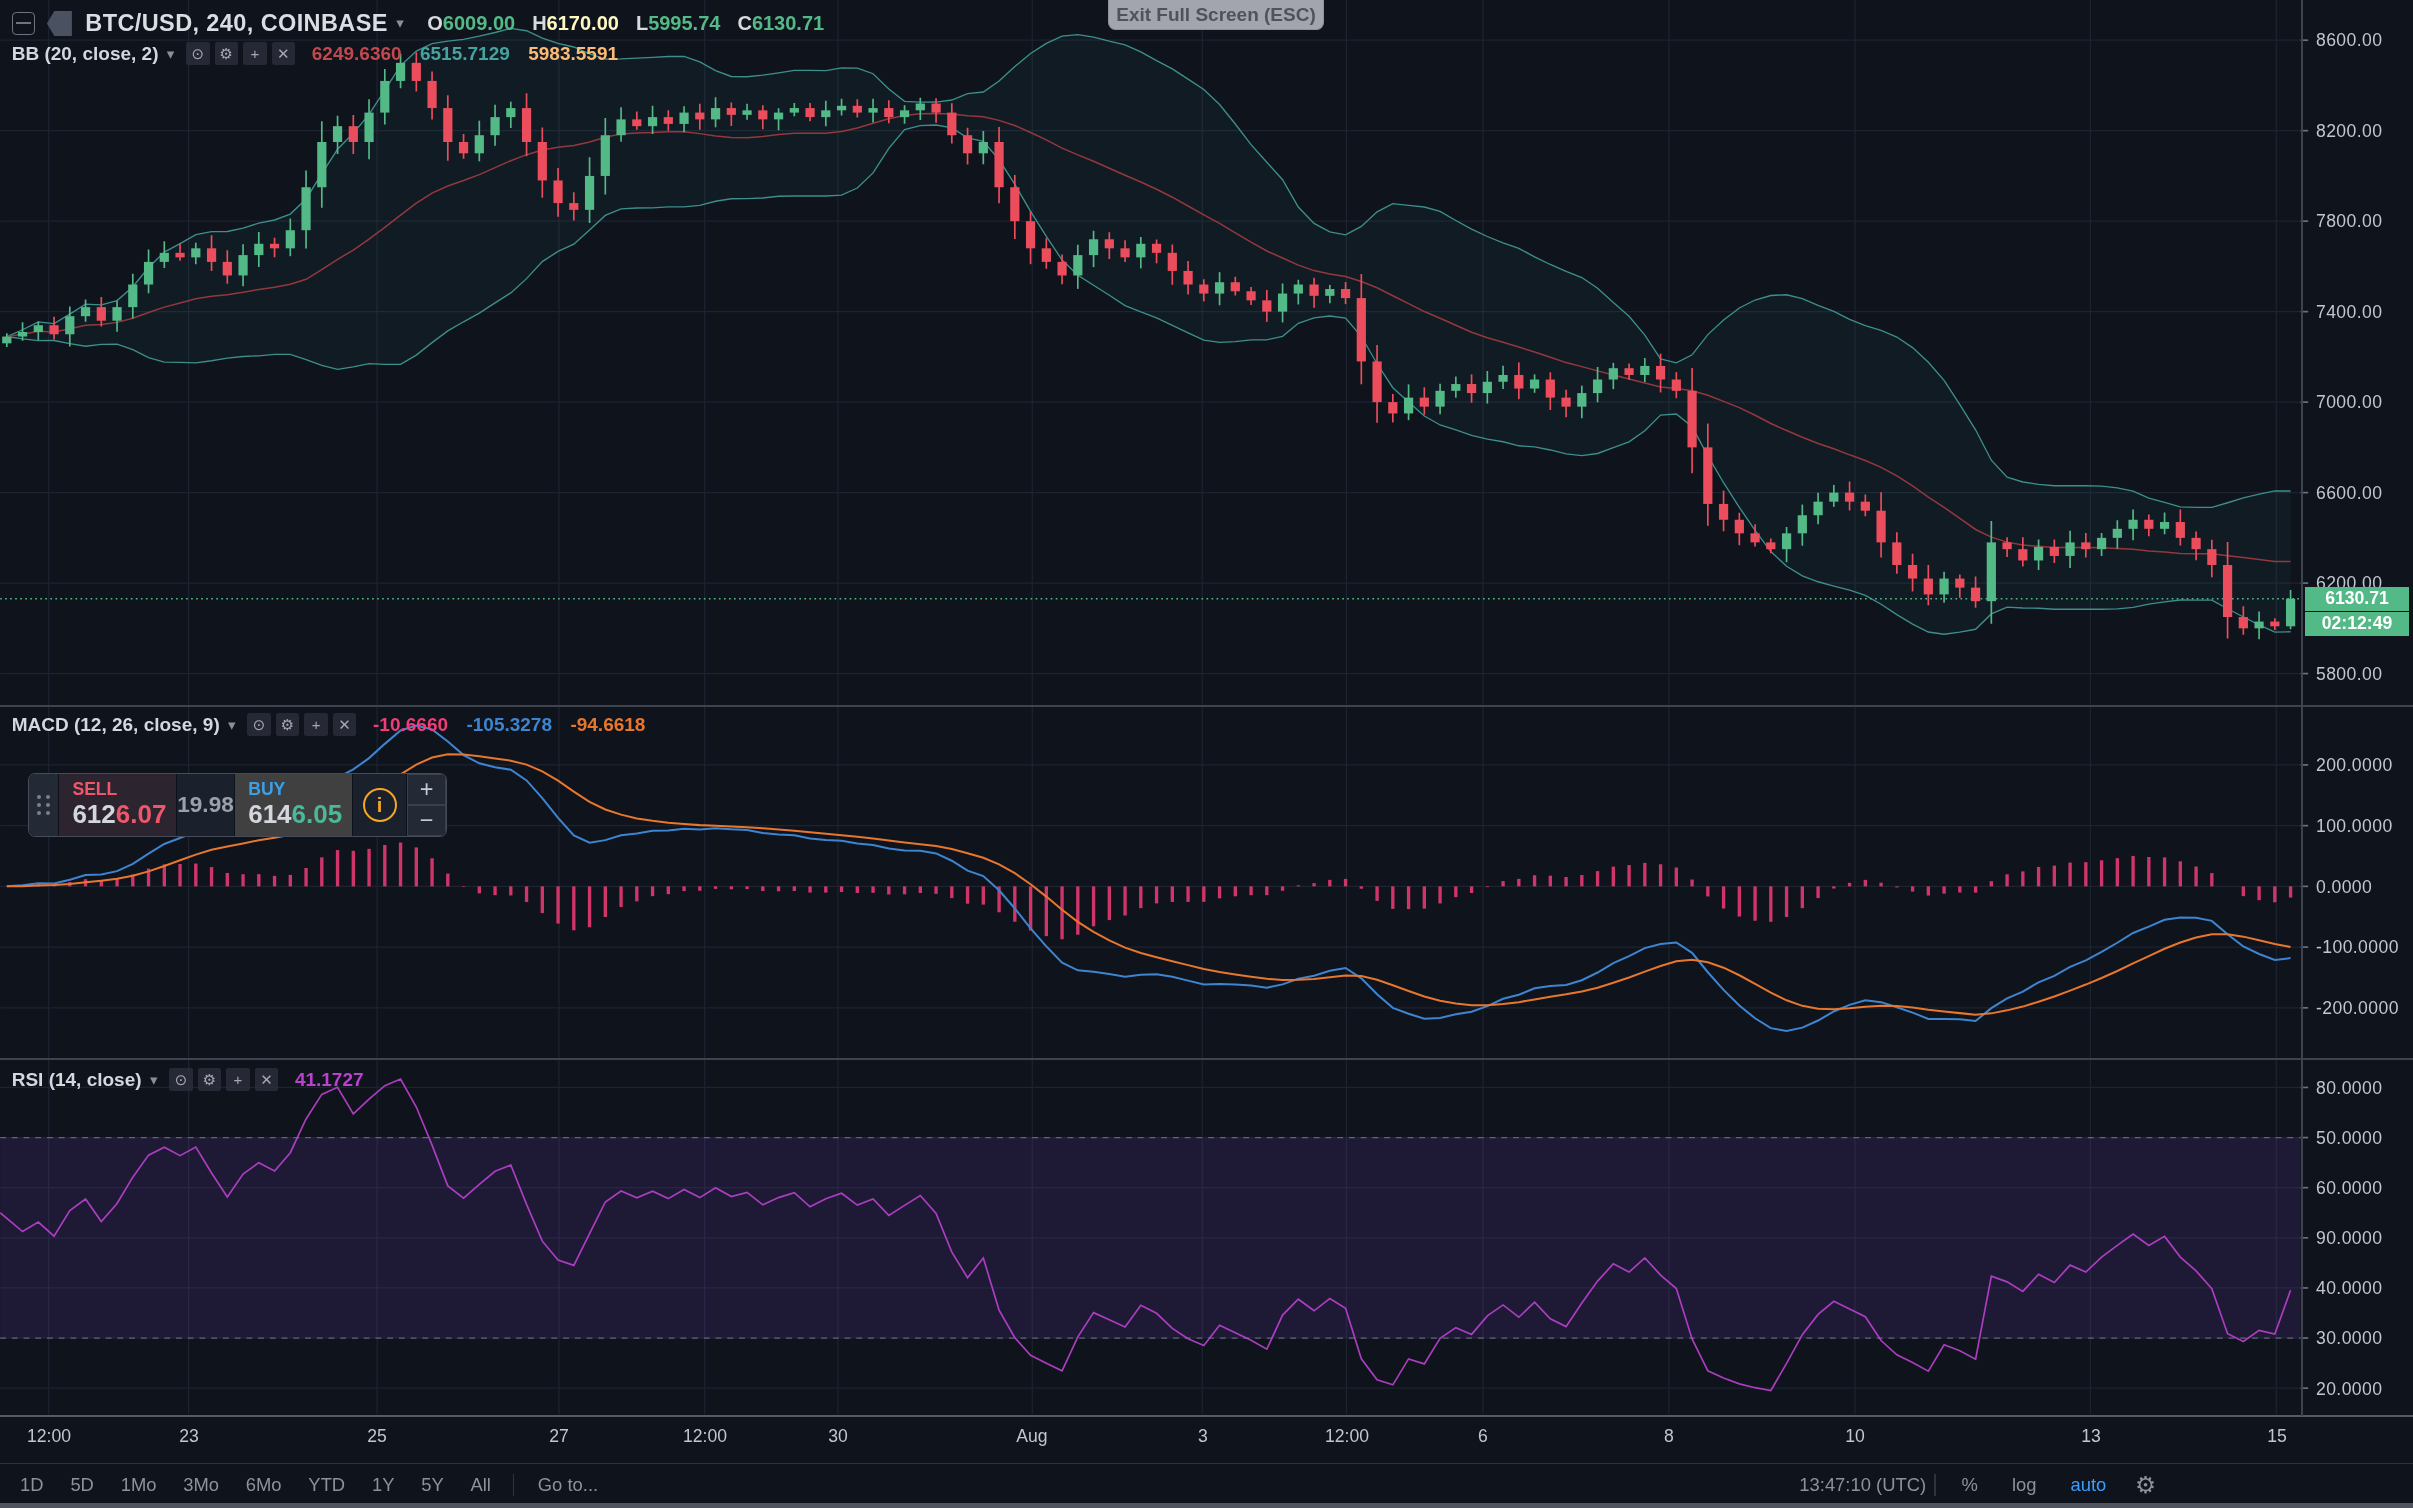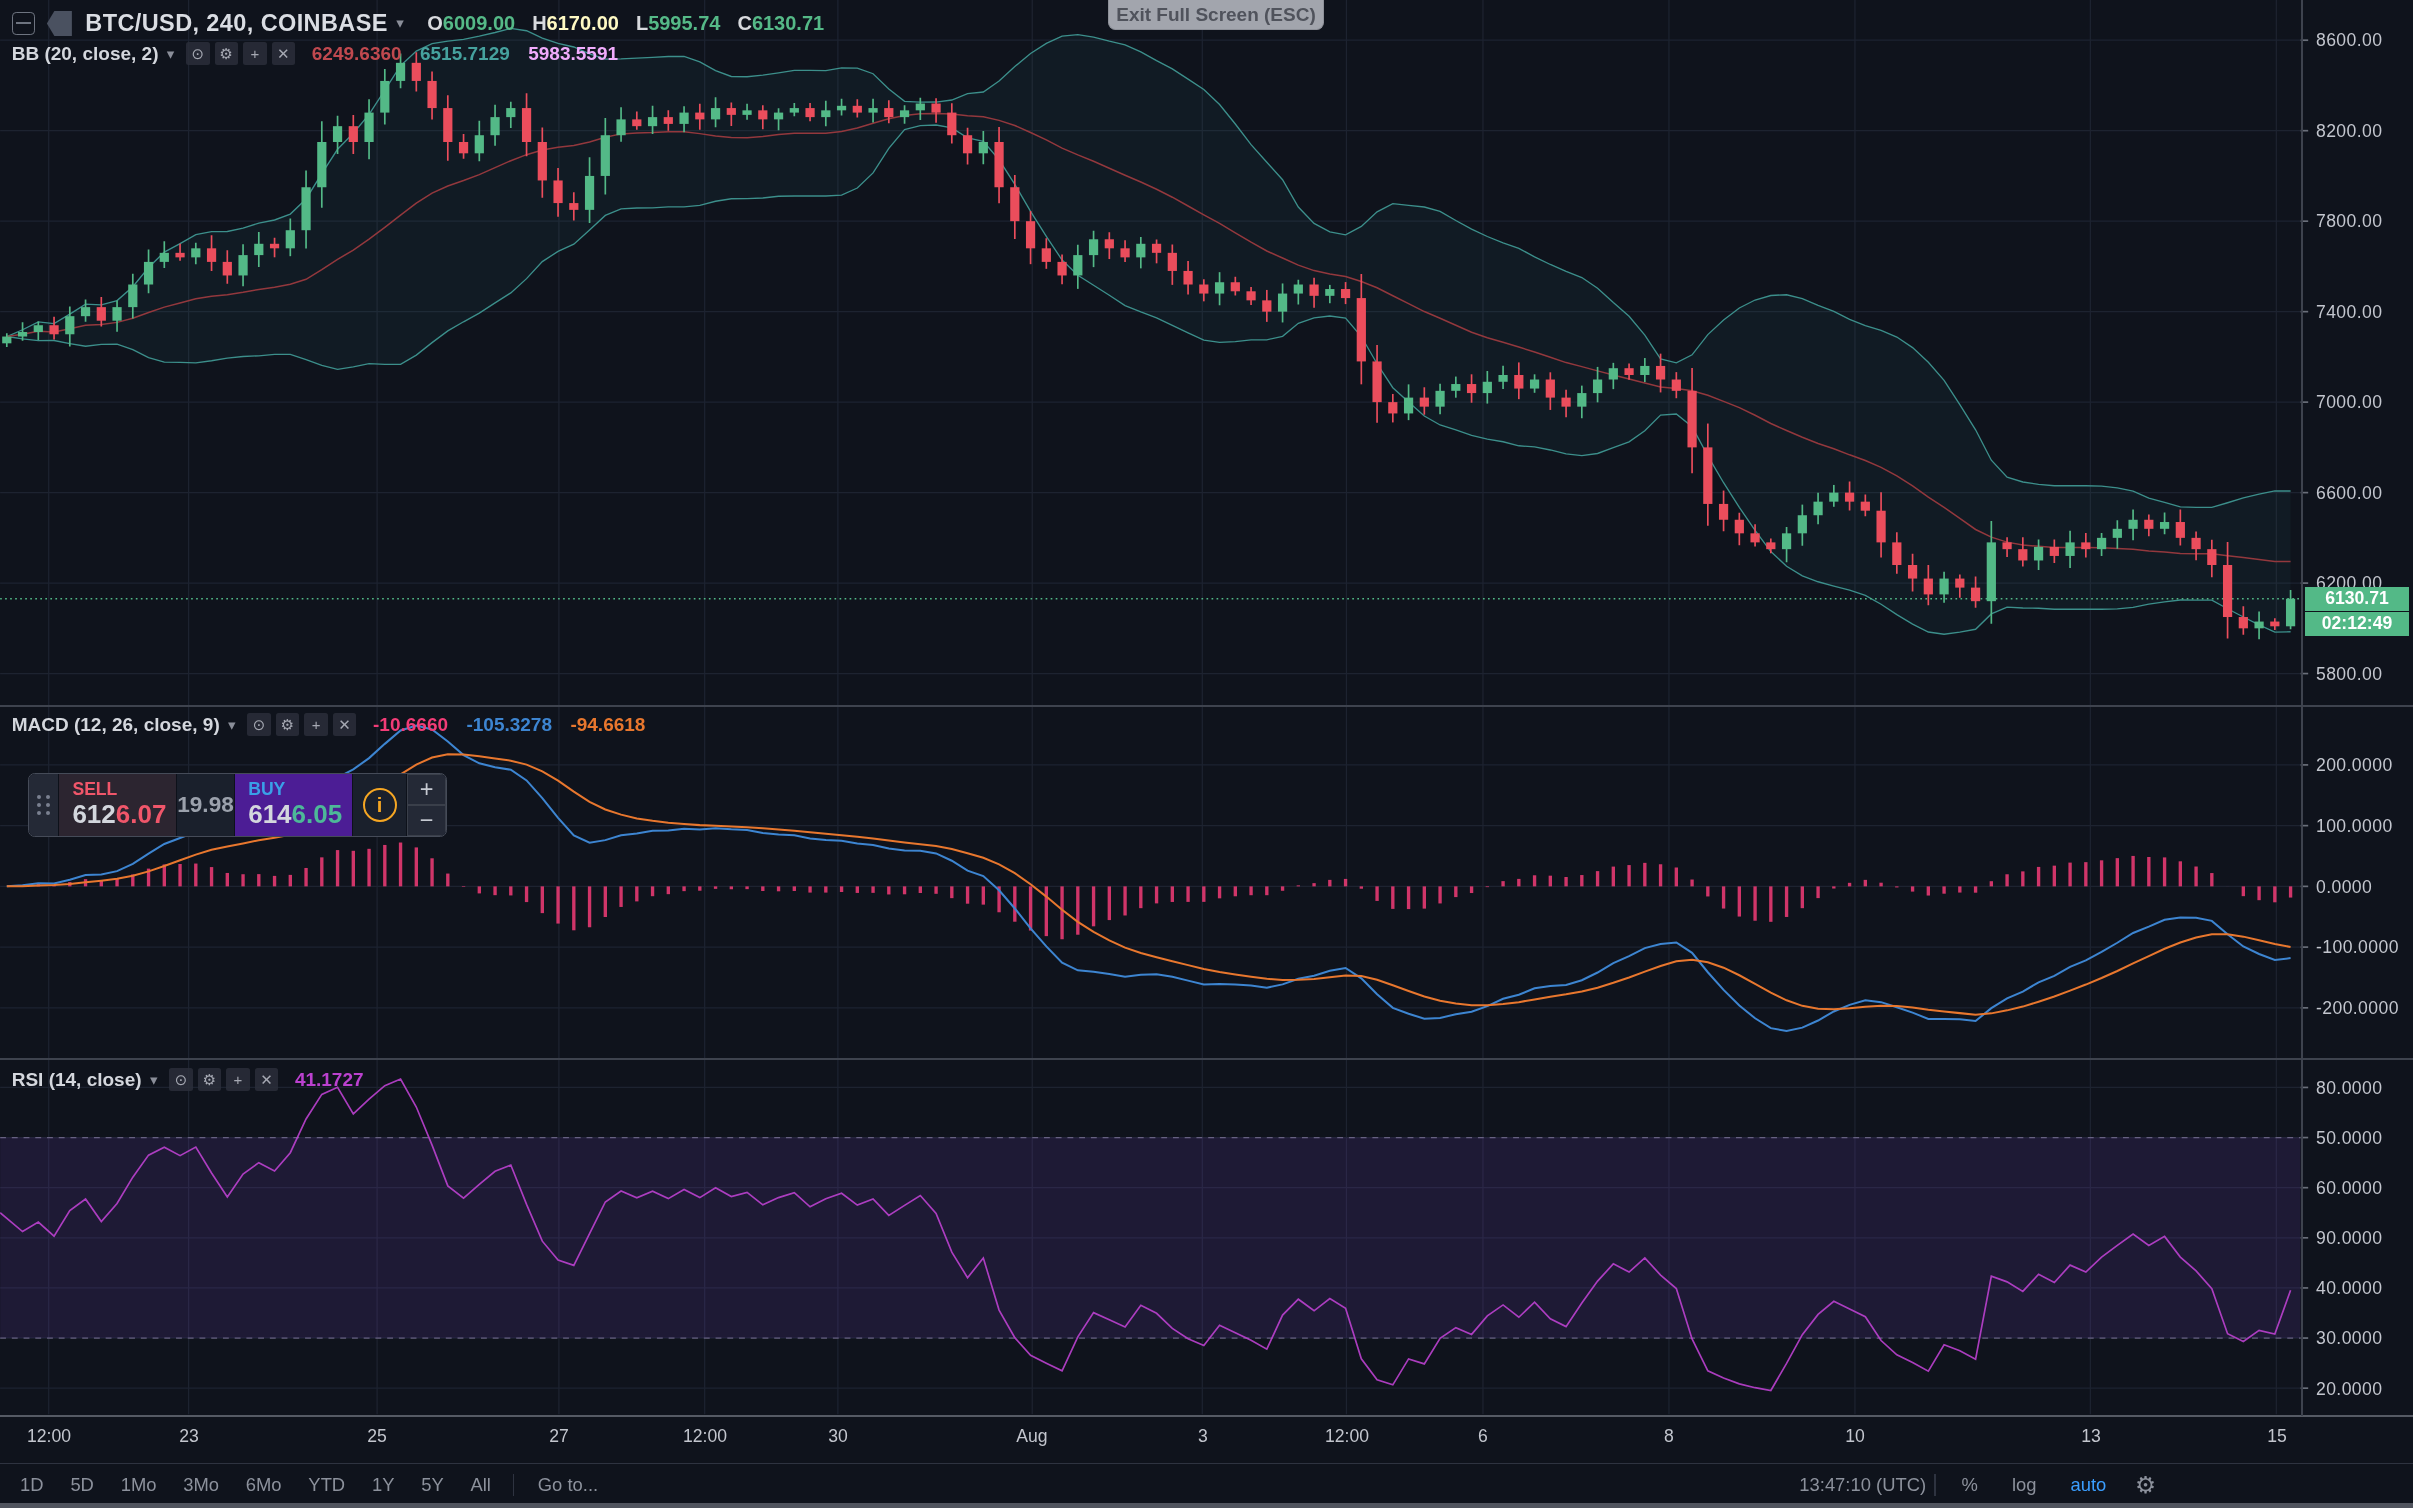--- a/index.html
+++ b/index.html
@@ -51,21 +51,21 @@
   #order-widget { position:absolute; left:28px; top:773px; width:419px; height:64px;
     display:flex; background:#0d111a; border:1.7px solid #454b58; border-radius:6.7px;
     overflow:hidden; z-index:30; }
   #order-widget .cell { border-right:1.7px solid #0d111a; }
   .drag-handle { width:30px; background:#242936; display:flex; align-items:center;
     justify-content:center; cursor:grab; }
   .dots { display:grid; grid-template-columns:4.2px 4.2px; grid-gap:4.2px 5px; }
   .dots i { width:4.2px; height:4.2px; border-radius:50%; background:#7a8090; }
   .ow-side { flex:1.55; padding:5px 0 0 13.4px; cursor:pointer; }
   .ow-sell { background:#2c2530; }
-  .ow-buy  { background:#4c1d95; }
+  .ow-buy  { background:#404040; }
   .ow-label { font-size:17.6px; font-weight:700; }
   .ow-price { font-size:26px; font-weight:700; color:#d3d6dd; line-height:28.5px; }
   .ow-spread { flex:.78; background:#1a202c; display:flex; align-items:center;
     justify-content:center; color:#9ba1ac; font-size:22.6px; font-weight:700; }
   .ow-info { width:54px; background:#1a202c; display:flex; align-items:center;
     justify-content:center; cursor:pointer; }
   .info-ring { width:34px; height:34px; border:2.5px solid #f5a623; border-radius:50%;
     color:#f5a623; font-size:20px; font-weight:700; text-align:center; line-height:30px; }
   .ow-pm { width:39px; display:flex; flex-direction:column; }
   .ow-pm div { flex:1; background:#242936; border:0.8px solid #3a3f4a; color:#c6cad2;
@@ -642,21 +642,21 @@
     <span class="caret">▾</span>
     <div class="icon-btns">
         <div class="icon-btn">⊙</div>
         <div class="icon-btn">⚙</div>
         <div class="icon-btn">+</div>
         <div class="icon-btn">✕</div>
       </div>
     <div class="ind-vals">
         <span style="color: rgb(192, 73, 79);">6249.6360</span>
         <span style="color: rgb(70, 162, 158);">6515.7129</span>
-        <span style="color: #f0abfc;">5983.5591</span>
+        <span style="color: #fdba74;">5983.5591</span>
       </div>
   </div>
 
   <div class="legend-row ind-row" id="macd-row" style="top:711px">
     <span class="ind-label">MACD (12, 26, close, 9)</span>
     <span class="caret">▾</span>
     <div class="icon-btns">
         <div class="icon-btn">⊙</div>
         <div class="icon-btn">⚙</div>
         <div class="icon-btn">+</div>

